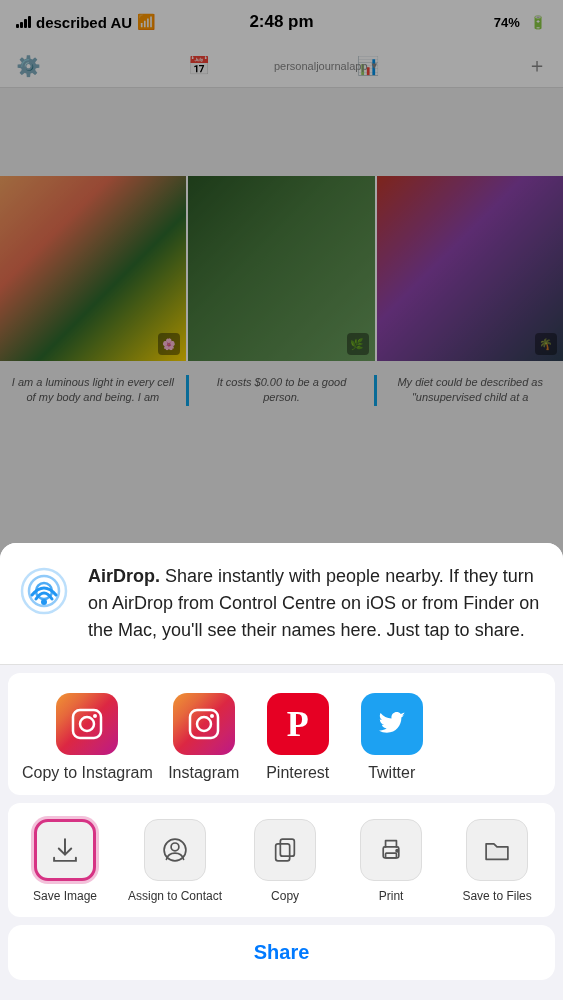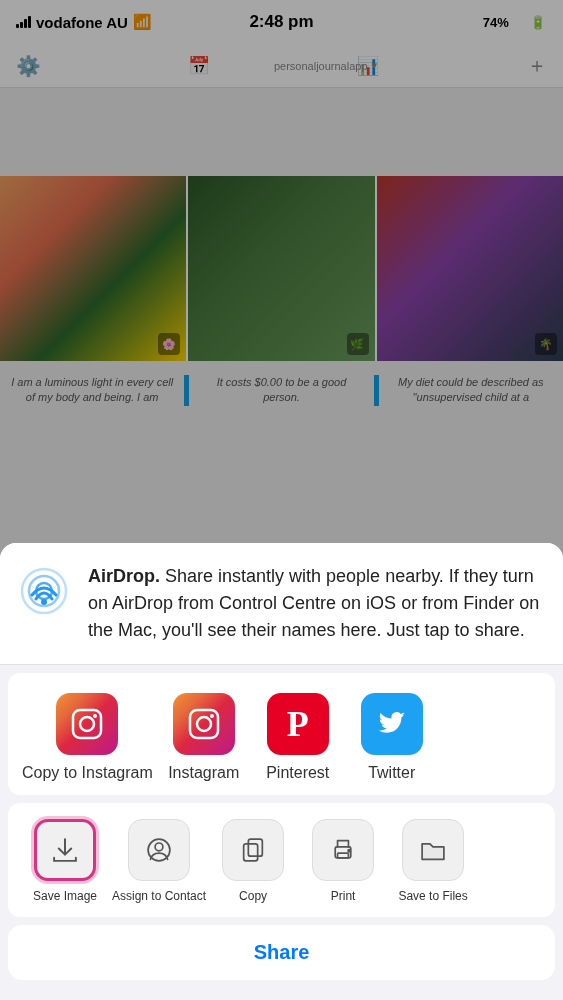--- a/index.html
+++ b/index.html
@@ -20,21 +20,21 @@
       align-items: center;
       justify-content: space-between;
       padding: 0 16px;
       font-size: 15px;
       font-weight: 600;
       position: relative;
       z-index: 10;
     }
     .status-left { display: flex; align-items: center; gap: 5px; }
     .status-center { position: absolute; left: 50%; transform: translateX(-50%); font-size: 17px; font-weight: 600; }
-    .status-right { display: flex; align-items: flex-start; gap: 22px; font-size: 13px; }
+    .status-right { display: flex; align-items: flex-start; gap: 11px; font-size: 13px; }
 
     
     .nav-bar {
       height: 44px;
       background: #fff;
       display: flex;
       align-items: center;
       justify-content: space-between;
       padding: 0 16px;
       border-bottom: 1px solid #e0e0e0;
@@ -101,21 +101,21 @@
       padding: 12px 0;
       margin-top: 2px;
     }
     .text-entry {
       flex: 1;
       padding: 0 10px;
       font-size: 11px;
       color: #555;
       text-align: center;
       font-style: italic;
-      border-right: 5px solid #0ea5e9;
+      border-right: 3px solid #0ea5e9;
       line-height: 1.4;
     }
     .text-entry:last-child { border-right: none; }
 
     
     .dim-overlay {
       position: absolute;
       top: 0; left: 0; right: 0; bottom: 0;
       background: rgba(0,0,0,0.35);
       z-index: 2;
@@ -218,21 +218,21 @@
     .actions-section {
       background: #fff;
       padding: 12px 0 8px;
       border-radius: 12px;
       margin: 0 8px 8px;
       overflow-x: auto;
       white-space: nowrap;
     }
     .actions-row {
       display: flex;
-      gap: 0;
+      gap: 16px;
       padding: 0 12px;
     }
     .action-item {
       display: flex;
       flex-direction: column;
       align-items: center;
       gap: 8px;
       min-width: 90px;
       padding: 4px 2px;
       cursor: pointer;
@@ -302,21 +302,21 @@
 <div class="bg-content">
 
   <div class="status-bar">
     <div class="status-left">
       <div class="signal-bars">
         <div class="bar" style="height:4px"></div>
         <div class="bar" style="height:6px"></div>
         <div class="bar" style="height:9px"></div>
         <div class="bar" style="height:12px"></div>
       </div>
-      <span>vodafone AU</span>
+      <span>described AU</span>
       <span>📶</span>
     </div>
     <div class="status-center">2:48 pm</div>
     <div class="status-right">
       <span>74%</span>
       <span>🔋</span>
     </div>
   </div>
 
   <div class="nav-bar">

